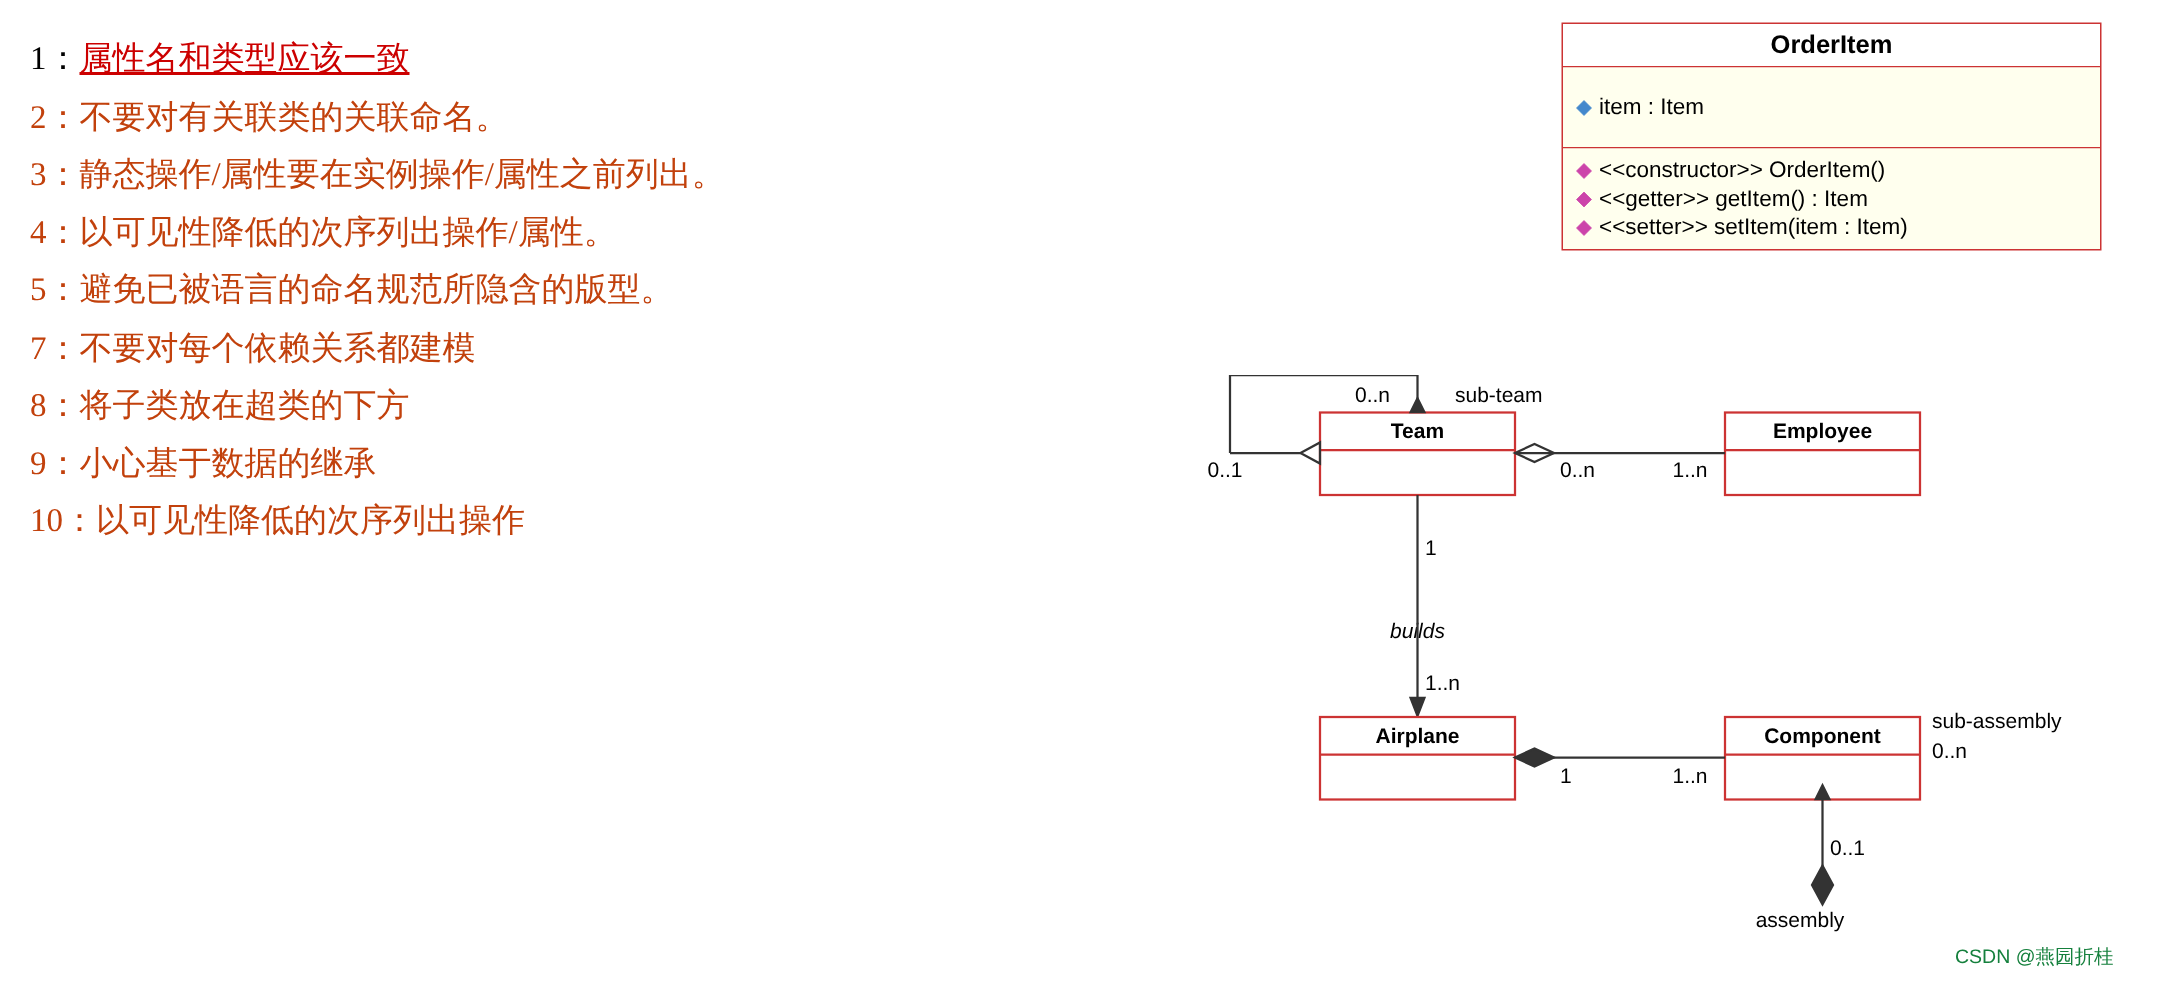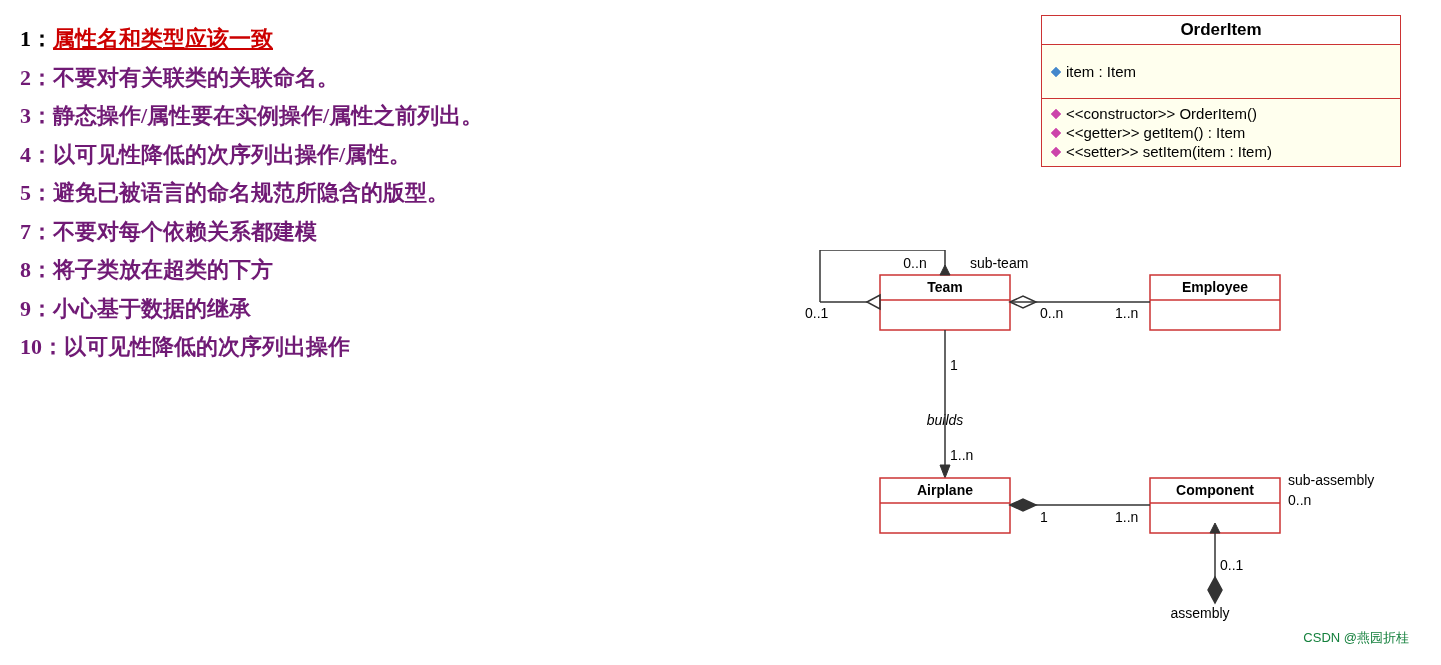--- a/index.html
+++ b/index.html
@@ -15,27 +15,26 @@
     .main-container {
       display: flex;
       width: 100%;
       height: 100%;
       padding: 10px 20px;
     }
 
     .left-panel {
       flex: 0 0 620px;
       padding: 10px 0;
-      font-weight: bold;
     }
 
     .list-item {
       font-size: 22px;
       line-height: 1.75;
-      color: #701a75;
+      color: #c2410c;
     }
 
     .item-1 {
       color: #000;
     }
 
     .item-1 .text-content {
       text-decoration: underline;
       text-decoration-color: #cc0000;
       color: #cc0000;

